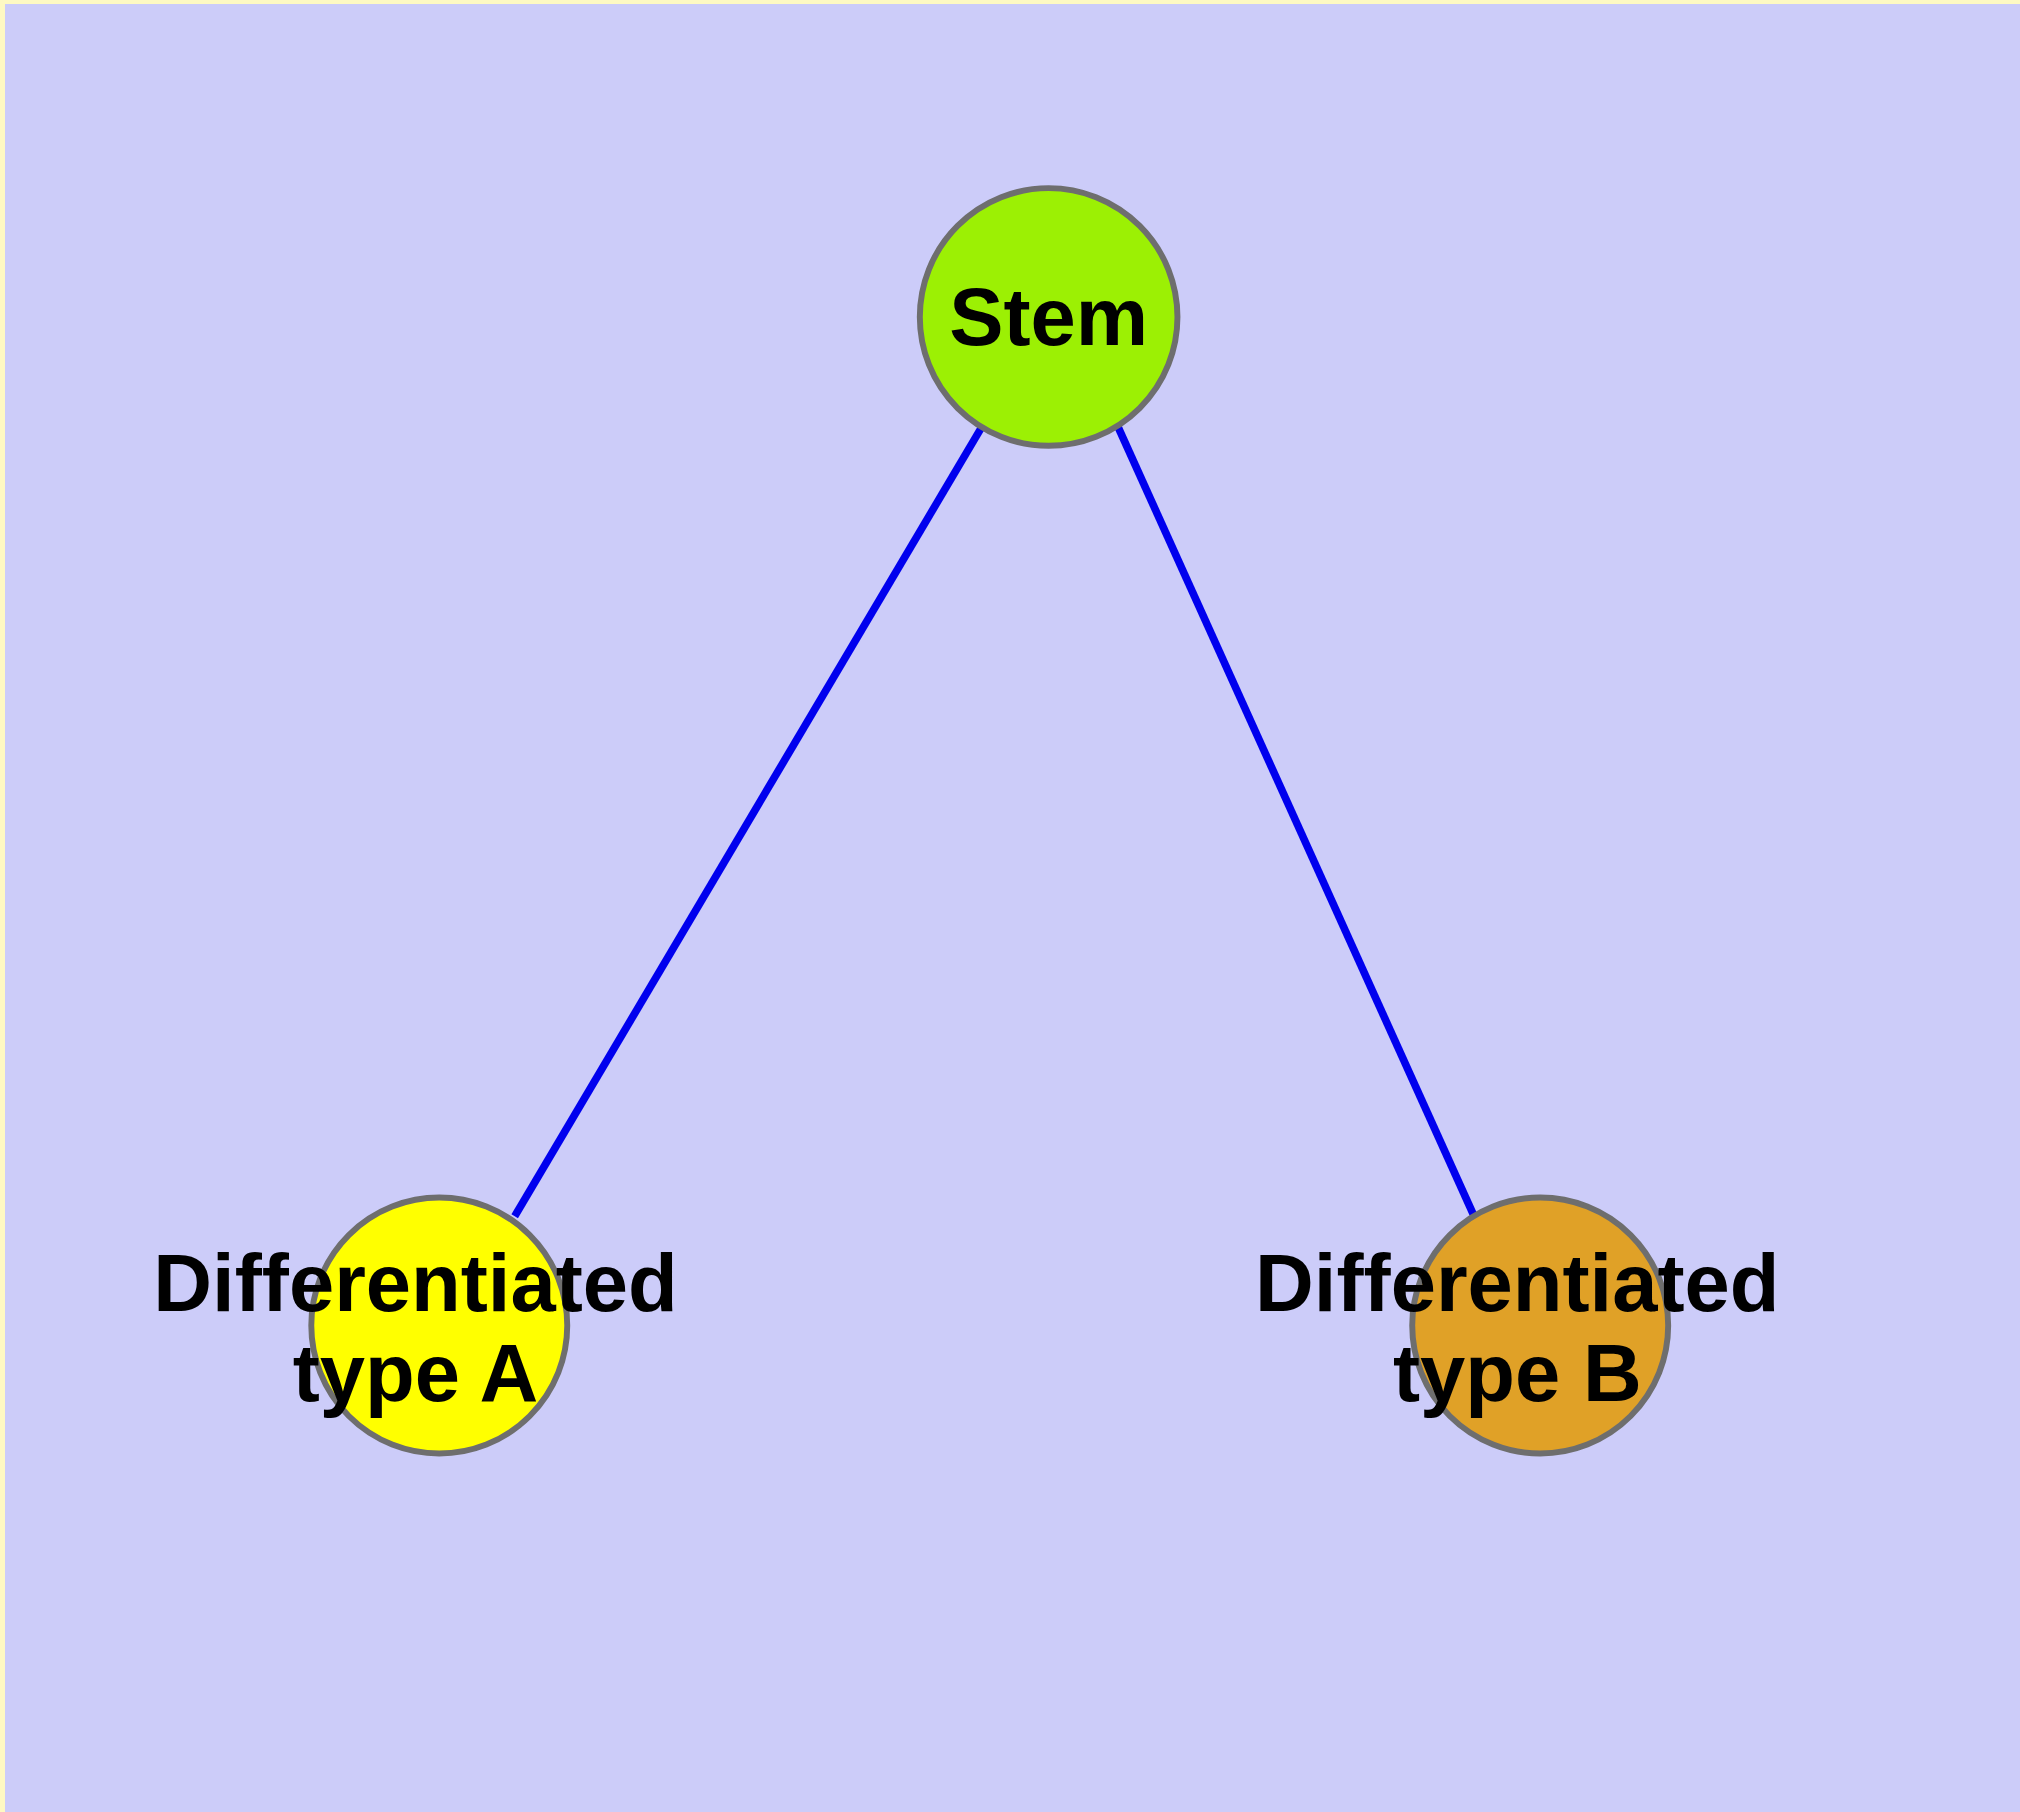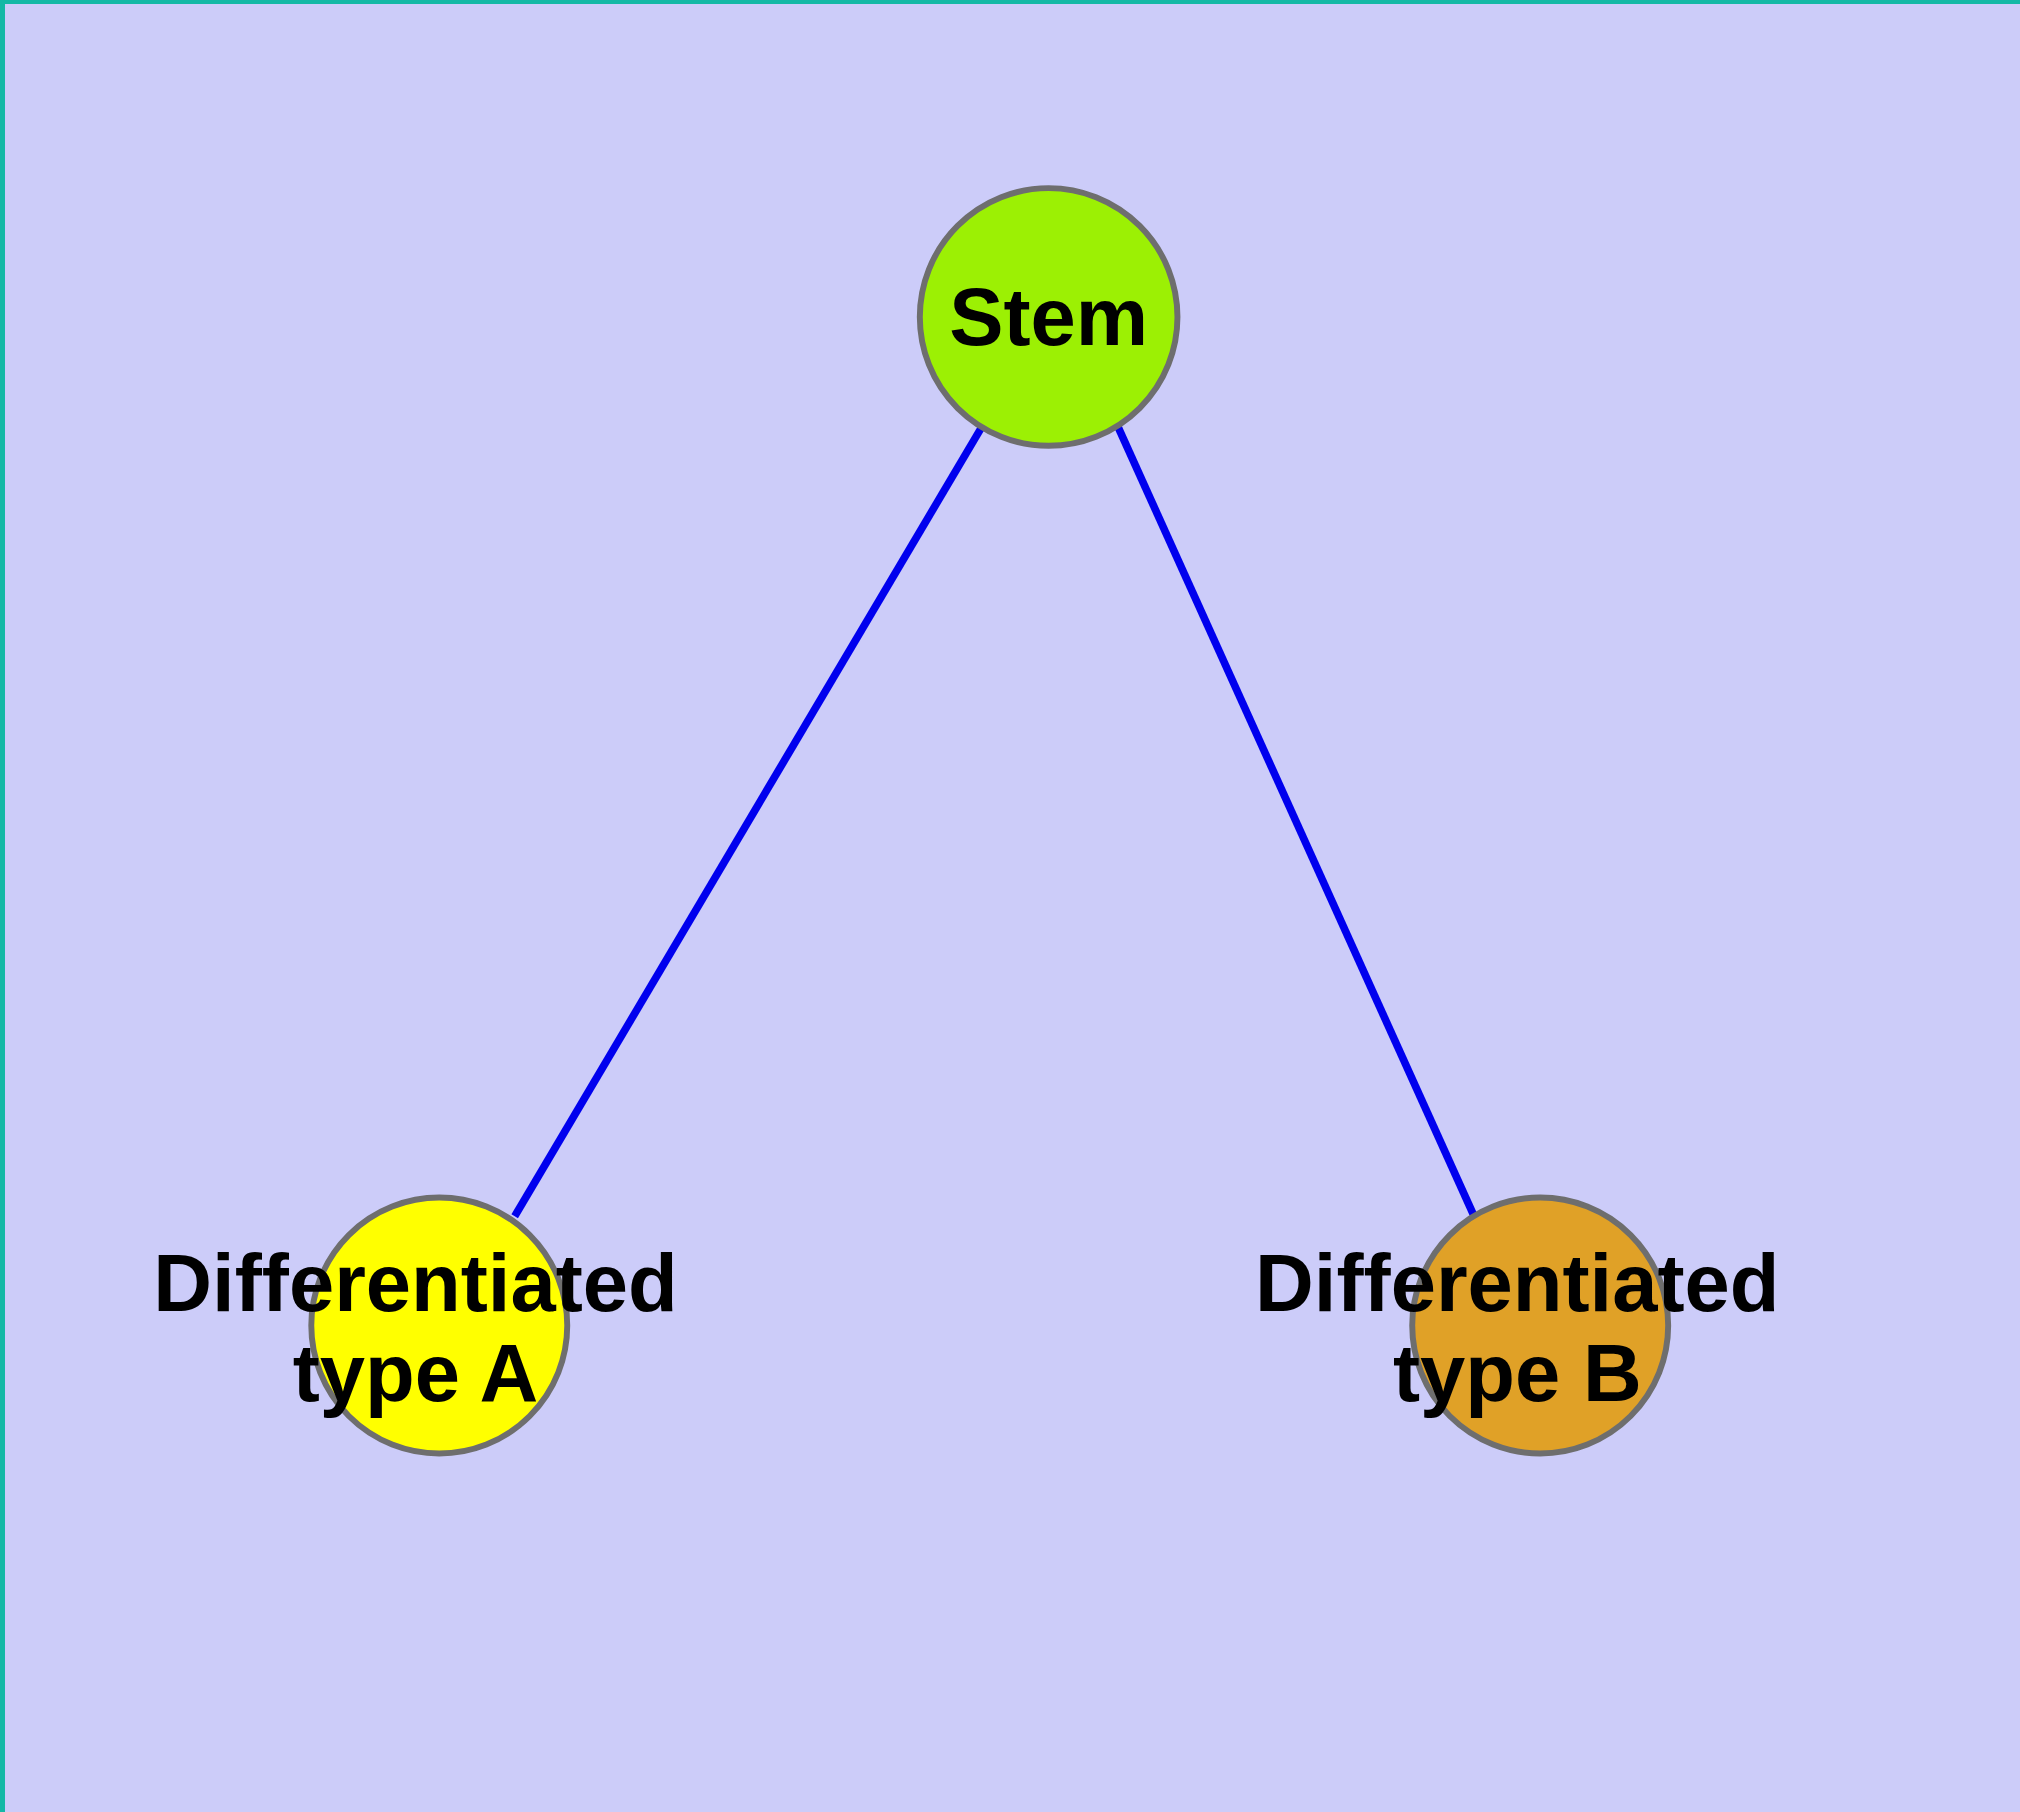--- a/index.html
+++ b/index.html
@@ -4,21 +4,21 @@
 <style>
   html, body {
     margin: 0;
     padding: 0;
     background: #ffffff;
   }
   #canvas {
     position: relative;
     width: 2021px;
     height: 1812px;
-    background: #14b8a6;
+    background: #fef9c3;
     overflow: hidden;
     font-family: "Liberation Sans", sans-serif;
   }
   #plot-area {
     position: absolute;
     left: 5.1px;
     top: 4.2px;
     width: 2015px;
     height: 1808px;
     background: #ccccf9;

